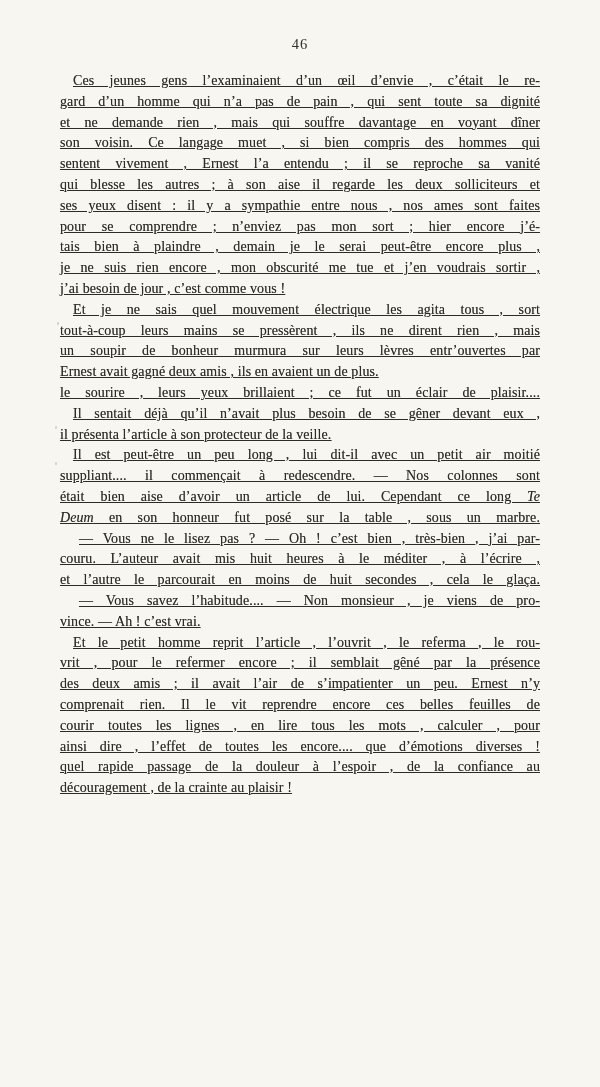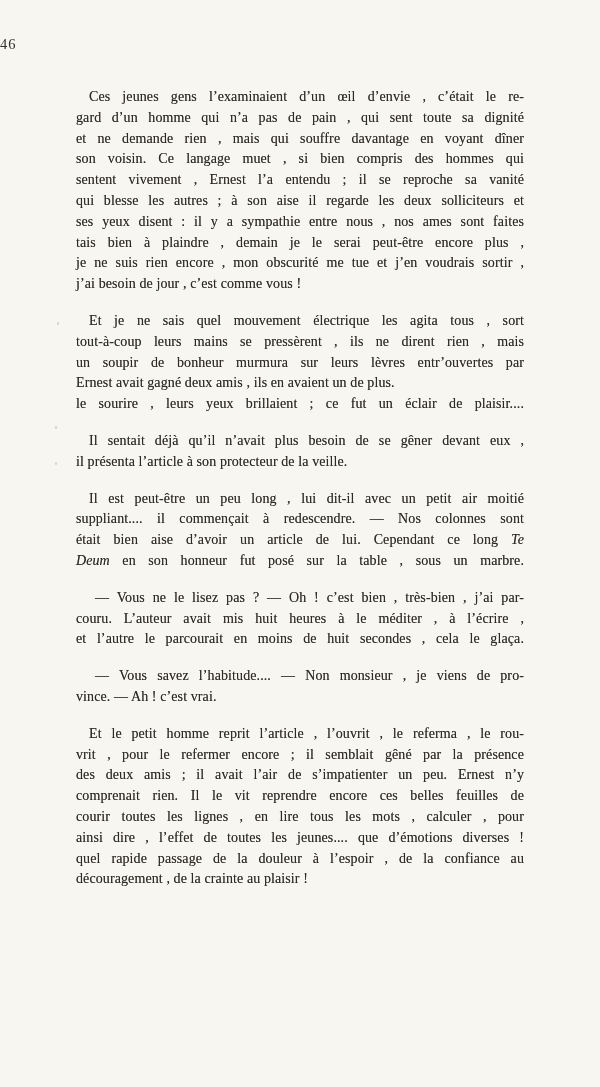--- a/index.html
+++ b/index.html
@@ -11,34 +11,35 @@
   .page {
     position: relative;
     width: 600px; height: 1087px;
     background: #f8f6f1;
     overflow: hidden;
     color: #2e2b26;
   }
   .folio {
     position: absolute;
     top: 36px; left: 0; right: 0;
+    text-align: center;
     font-size: 14.5px;
     letter-spacing: 1px;
     color: #33302a;
   }
   .text-block {
     position: absolute;
     top: 71px; left: 60px;
     width: 480px;
     font-size: 14px;
     line-height: 20.8px;
     letter-spacing: 0.1px;
     text-shadow: 0 0 0.4px rgba(46,43,38,0.55);
   }
-  .para { margin: 16px; }
+  .para { margin: 0; text-decoration: underline; }
   .line {
     text-align: justify;
     text-align-last: justify;
     hyphens: none;
   }
   .line.last { text-align-last: left; }
   .line.first { text-indent: 13px; }
   .para.dialogue .line.first { text-indent: 19px; }
   .speck {
     position: absolute;
@@ -54,20 +55,21 @@
 
   <main class="text-block">
       <div class="para">
         <div class="line first">Ces jeunes gens l’examinaient d’un œil d’envie , c’était le re-</div>
         <div class="line">gard d’un homme qui n’a pas de pain , qui sent toute sa dignité</div>
         <div class="line">et ne demande rien , mais qui souffre davantage en voyant dîner</div>
         <div class="line">son voisin. Ce langage muet , si bien compris des hommes qui</div>
         <div class="line">sentent vivement , Ernest l’a entendu ; il se reproche sa vanité</div>
         <div class="line">qui blesse les autres ; à son aise il regarde les deux solliciteurs et</div>
         <div class="line">ses yeux disent : il y a sympathie entre nous , nos ames sont faites</div>
+        <div class="line">pour se comprendre ; n’enviez pas mon sort ; hier encore j’é-</div>
         <div class="line">tais bien à plaindre , demain je le serai peut-être encore plus ,</div>
         <div class="line">je ne suis rien encore , mon obscurité me tue et j’en voudrais sortir ,</div>
         <div class="line last">j’ai besoin de jour , c’est comme vous !</div>
       </div>
       <div class="para">
         <div class="line first">Et je ne sais quel mouvement électrique les agita tous , sort</div>
         <div class="line">tout-à-coup leurs mains se pressèrent , ils ne dirent rien , mais</div>
         <div class="line">un soupir de bonheur murmura sur leurs lèvres entr’ouvertes par</div>
         <div class="line last">Ernest avait gagné deux amis , ils en avaient un de plus.</div>
         <div class="line">le sourire , leurs yeux brillaient ; ce fut un éclair de plaisir....</div>
@@ -90,21 +92,21 @@
       <div class="para dialogue">
         <div class="line first">— Vous savez l’habitude.... — Non monsieur , je viens de pro-</div>
         <div class="line last">vince. — Ah ! c’est vrai.</div>
       </div>
       <div class="para">
         <div class="line first">Et le petit homme reprit l’article , l’ouvrit , le referma , le rou-</div>
         <div class="line">vrit , pour le refermer encore ; il semblait gêné par la présence</div>
         <div class="line">des deux amis ; il avait l’air de s’impatienter un peu. Ernest n’y</div>
         <div class="line">comprenait rien. Il le vit reprendre encore ces belles feuilles de</div>
         <div class="line">courir toutes les lignes , en lire tous les mots , calculer , pour</div>
-        <div class="line">ainsi dire , l’effet de toutes les jeunes.... que d’émotions diverses !</div>
+        <div class="line">ainsi dire , l’effet de toutes les encore.... que d’émotions diverses !</div>
         <div class="line">quel rapide passage de la douleur à l’espoir , de la confiance au</div>
         <div class="line last">découragement , de la crainte au plaisir !</div>
       </div>
     </main>
 
   <div class="speck" style="left:57px; top:322px; width:2px; height:3px;"></div>
   <div class="speck" style="left:55px; top:426px; width:2px; height:3px;"></div>
   <div class="speck" style="left:55px; top:462px; width:2px; height:3px;"></div>
 </div>
 

